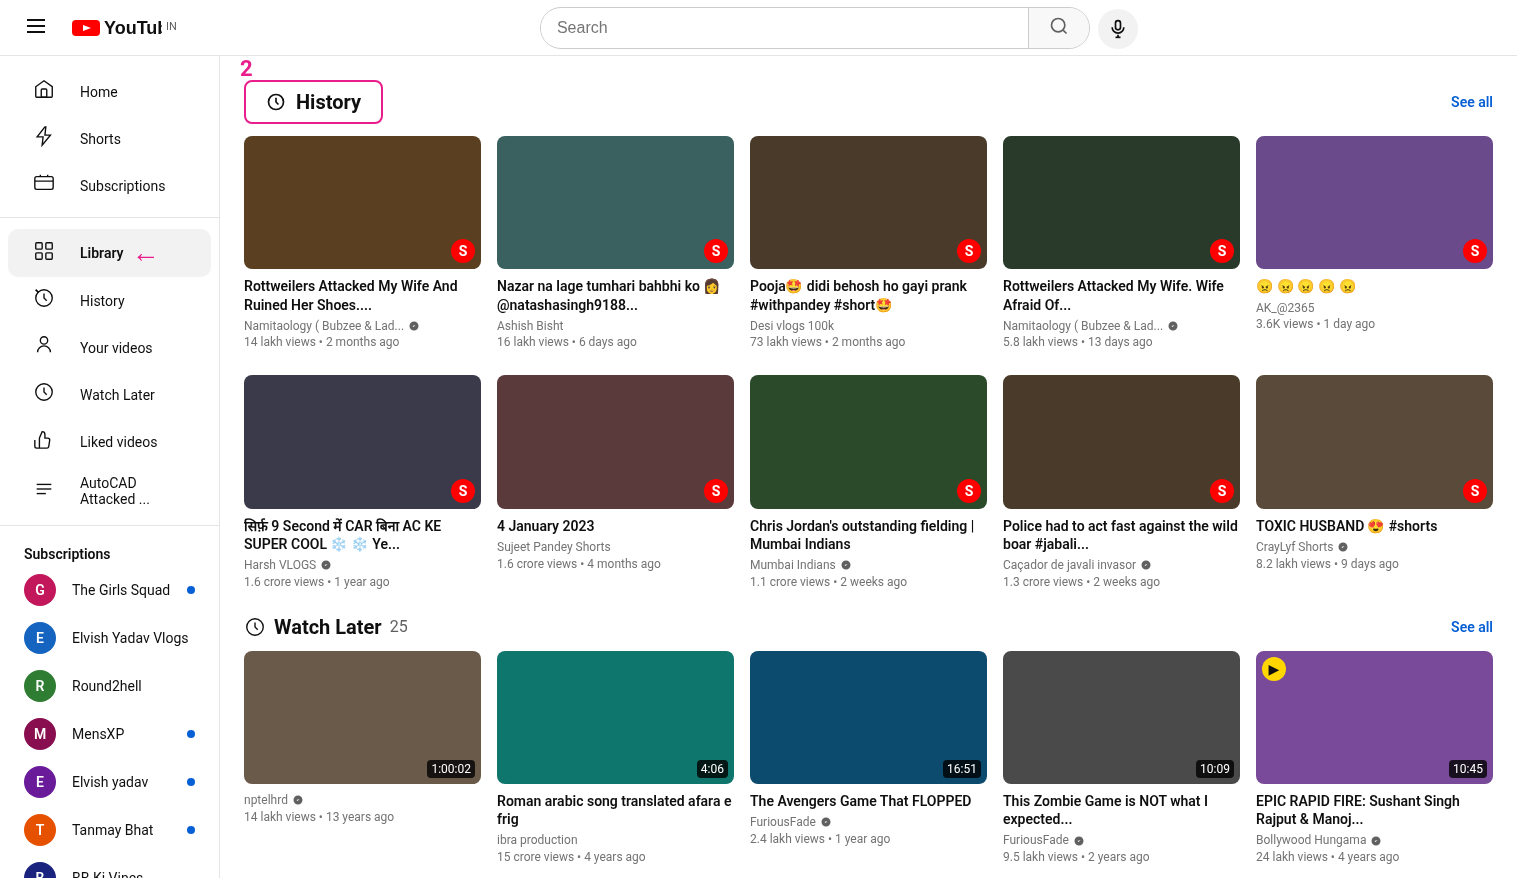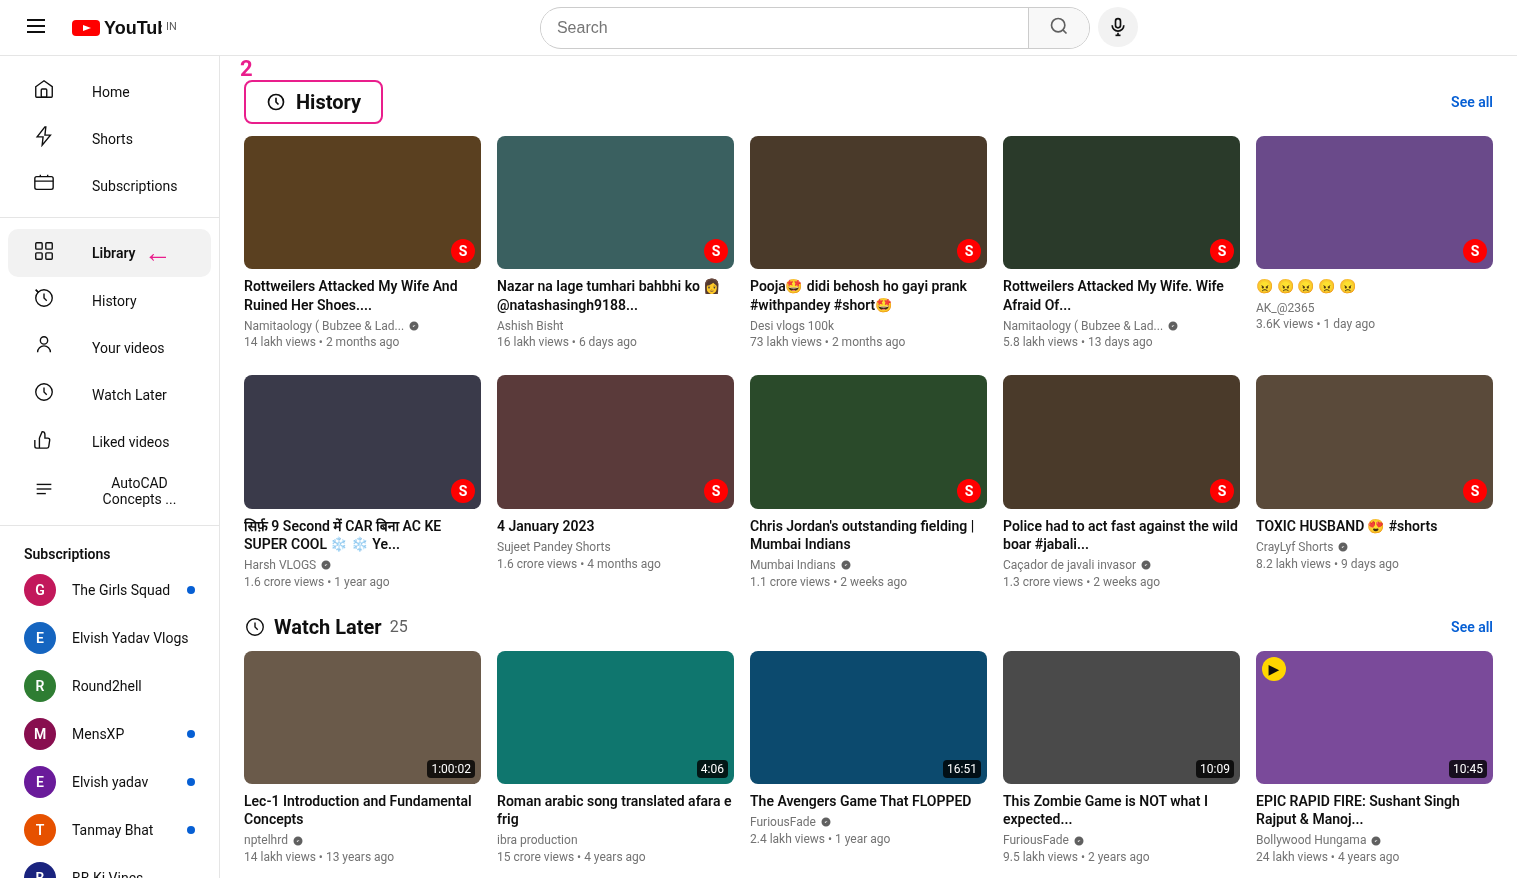--- a/index.html
+++ b/index.html
@@ -9,28 +9,28 @@
     .app { display: flex; flex-direction: column; height: 100vh; }
     .header { display: flex; align-items: center; padding: 0 16px; height: 56px; position: fixed; top: 0; left: 0; right: 0; background: #fff; z-index: 100; border-bottom: 1px solid #e5e5e5; }
     .main { display: flex; margin-top: 56px; height: calc(100vh - 56px); }
     .sidebar { width: 220px; flex-shrink: 0; overflow-y: auto; padding: 12px 0; border-right: 1px solid #e5e5e5; height: 100%; }
     .content { flex: 1; overflow-y: auto; padding: 16px 24px; }
 
     
     .header-left { display: flex; align-items: center; gap: 16px; }
     .hamburger { cursor: pointer; padding: 8px; border-radius: 50%; }
     .logo { display: flex; align-items: center; gap: 4px; cursor: pointer; }
-    .search-area { display: flex; align-items: flex-start; flex: 1; justify-content: center; gap: 8px; }
+    .search-area { display: flex; align-items: flex-end; flex: 1; justify-content: center; gap: 8px; }
     .search-bar { display: flex; align-items: center; border: 1px solid #ccc; border-radius: 24px; overflow: hidden; width: 550px; }
     .search-input { flex: 1; padding: 8px 16px; border: none; outline: none; font-size: 16px; color: #0f0f0f; }
     .search-btn { background: #f8f8f8; border: none; border-left: 1px solid #ccc; padding: 8px 20px; cursor: pointer; height: 40px; }
     .mic-btn { background: #f2f2f2; border: none; width: 40px; height: 40px; border-radius: 50%; cursor: pointer; display: flex; align-items: center; justify-content: center; font-size: 18px; }
 
     
-    .sidebar-item { display: flex; align-items: center; gap: 36px; padding: 10px 24px; cursor: pointer; border-radius: 10px; margin: 0 8px; text-align: center; }
+    .sidebar-item { display: flex; align-items: center; gap: 24px; padding: 10px 24px; cursor: pointer; border-radius: 10px; margin: 0 8px; }
     .sidebar-item.active { background: #f2f2f2; font-weight: 600; margin-top: 11px; }
     .sidebar-item .icon { font-size: 20px; min-width: 24px; text-align: center; }
     .sidebar-item .label { font-size: 14px; }
     .sidebar-section { padding: 12px 24px 4px; font-size: 14px; font-weight: 600; }
     .sidebar-divider { height: 1px; background: #e5e5e5; margin: 8px 0; }
     .subscription-item { display: flex; align-items: center; gap: 16px; padding: 8px 24px; cursor: pointer; }
     .sub-avatar { width: 32px; height: 32px; border-radius: 50%; display: flex; align-items: center; justify-content: center; color: #fff; font-size: 14px; font-weight: 600; flex-shrink: 0; }
     .sub-name { font-size: 14px; flex: 1; }
     .sub-dot { width: 8px; height: 8px; background: #065fd4; border-radius: 50%; }
 
@@ -184,21 +184,21 @@
         <span class="label">Liked videos</span>
       </div>
       <div class="sidebar-item">
         <span class="icon">
           <svg width="22" height="22" viewBox="0 0 24 24" fill="none" stroke="#0f0f0f" stroke-width="1.5">
               <line x1="4" y1="7" x2="20" y2="7"></line>
               <line x1="4" y1="12" x2="20" y2="12"></line>
               <line x1="4" y1="17" x2="14" y2="17"></line>
             </svg>
         </span>
-        <span class="label">AutoCAD Concepts ...</span>
+        <span class="label">AutoCAD Attacked ...</span>
       </div>
       <div class="sidebar-divider"></div>
       <div class="sidebar-section">Subscriptions</div>
 
       <div class="subscription-item">
         <div class="sub-avatar" style="background:#c2185b;">G</div>
         <span class="sub-name">The Girls Squad</span>
         <span class="sub-dot"></span>
       </div>
       <div class="subscription-item">
@@ -405,21 +405,20 @@
           <span class="section-count">25</span>
         </div>
         <a class="see-all">See all</a>
       </div>
 
       <div class="video-grid" id="watch-later-grid">
           <div class="video-card">
     <div class="thumbnail-wrap" style="background:#6a5a4a;">
       <span class="duration-badge">1:00:02</span>
     </div>
-    <div class="video-title">Lec-1 Introduction and Fundamental Concepts</div>
     <div class="video-meta">
       <div class="channel-row">
         <span>nptelhrd</span>
         <svg width="12" height="12" viewBox="0 0 24 24" fill="#606060">
                   <path d="M9 12l2 2 4-4m6 2a9 9 0 11-18 0 9 9 0 0118 0z"></path>
                 </svg>
       </div>
       <div>14 lakh views • 13 years ago</div>
     </div>
   </div>

